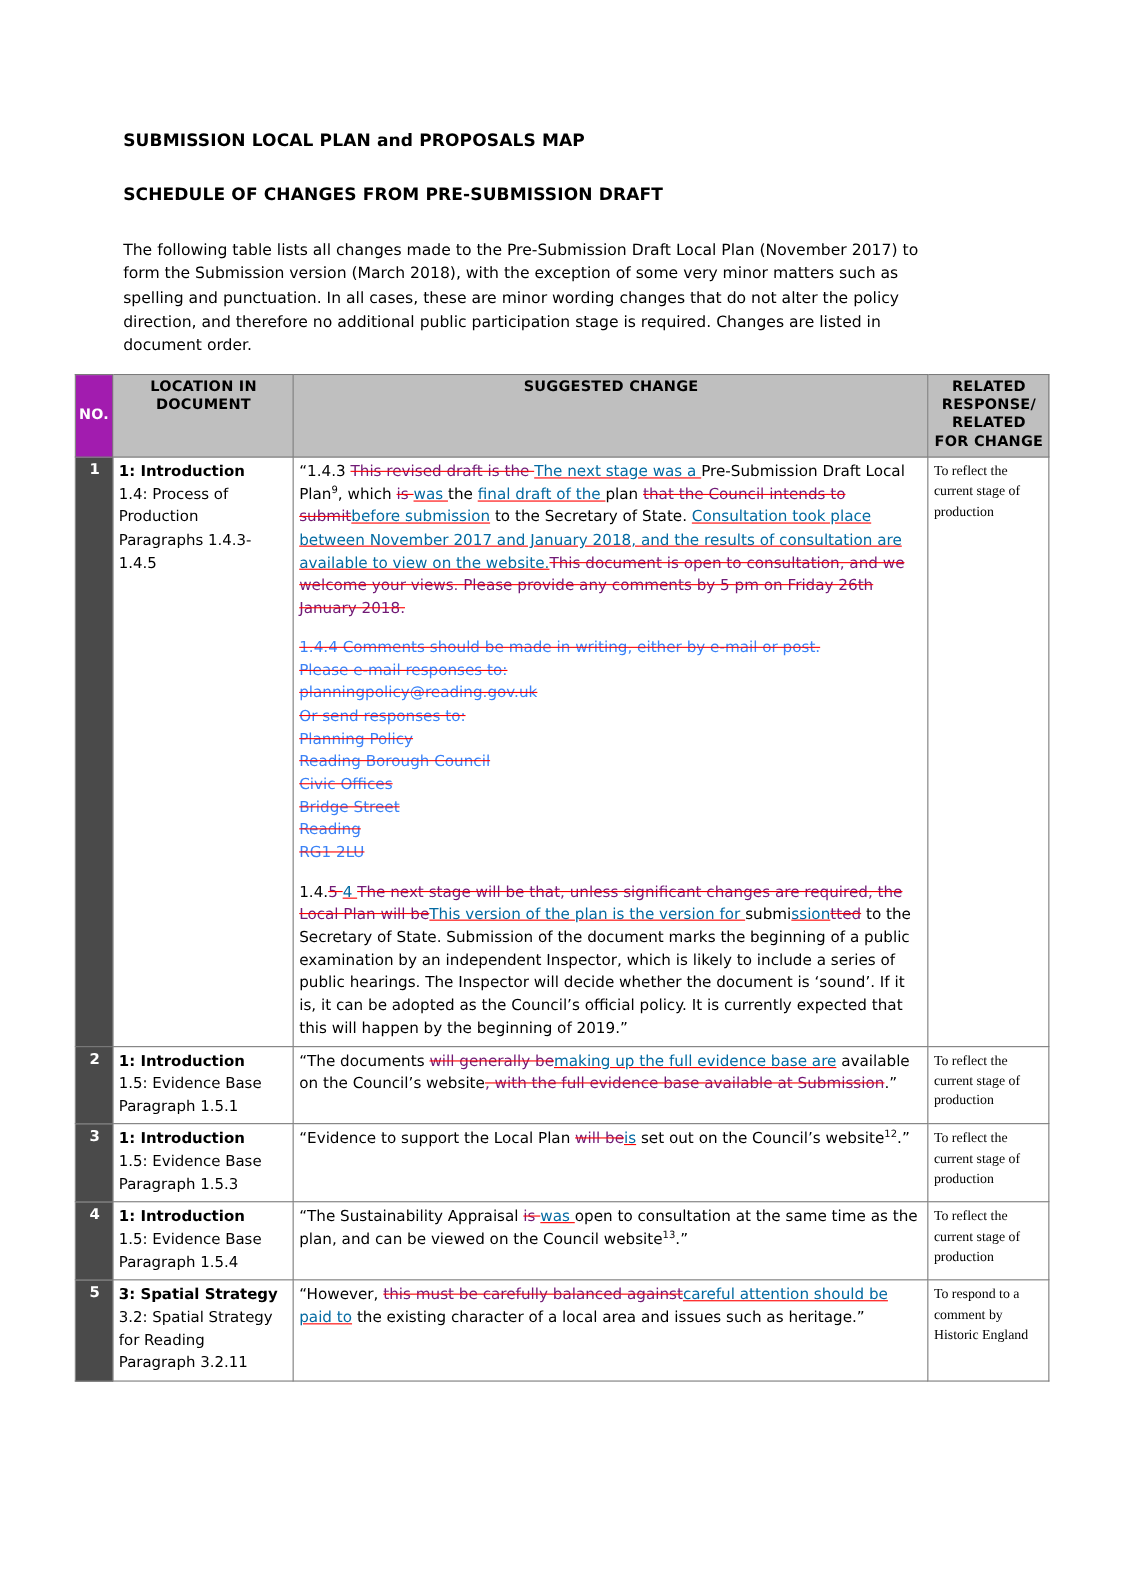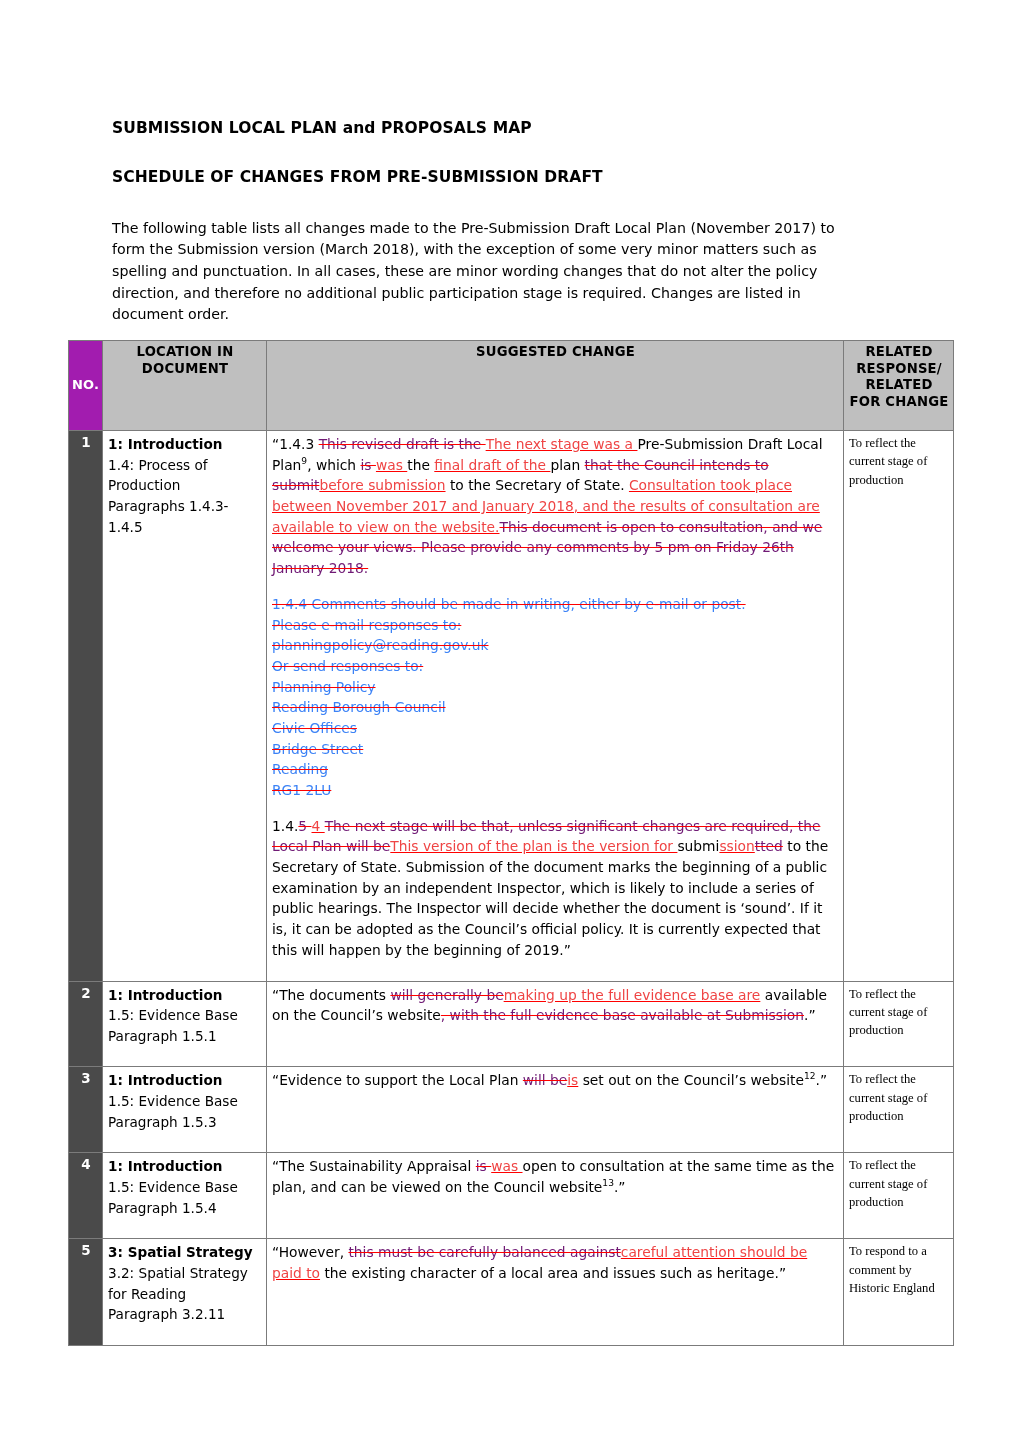--- a/index.html
+++ b/index.html
@@ -57,21 +57,21 @@
     left: 68px;
     top: 340px;
     width: 885px;
     border-collapse: collapse;
     table-layout: fixed;
     font-size: 13.4px;
   }
   table.changes td, table.changes th {
     border: 1px solid #7b7b7b;
     vertical-align: top;
-    padding: 3px 4px 20px 5px;
+    padding: 3px 4px 5px 5px;
     box-sizing: border-box;
   }
   
   col.c-no   { width: 34px; }
   col.c-loc  { width: 164px; }
   col.c-sug  { width: 577px; }
   col.c-rel  { width: 110px; }
 
   thead th {
     background: #bfbfbf;
@@ -125,21 +125,21 @@
   }
   td.sug-cell p { margin: 0; }
   td.sug-cell p.gap { margin-top: 15px; }
 
   .del {
     color: #701a75;
     text-decoration: line-through;
     text-decoration-color: #ff0000;
   }
   .ins {
-    color: #ef4444;
+    color: #0369a1;
     text-decoration: underline;
     text-decoration-color: #ff0000;
   }
   .delblock {
     color: #3b82f6;
     text-decoration: line-through;
     text-decoration-color: #ff0000;
     display: block;
   }
   sup { font-size: 0.66em; vertical-align: super; line-height: 0; }

